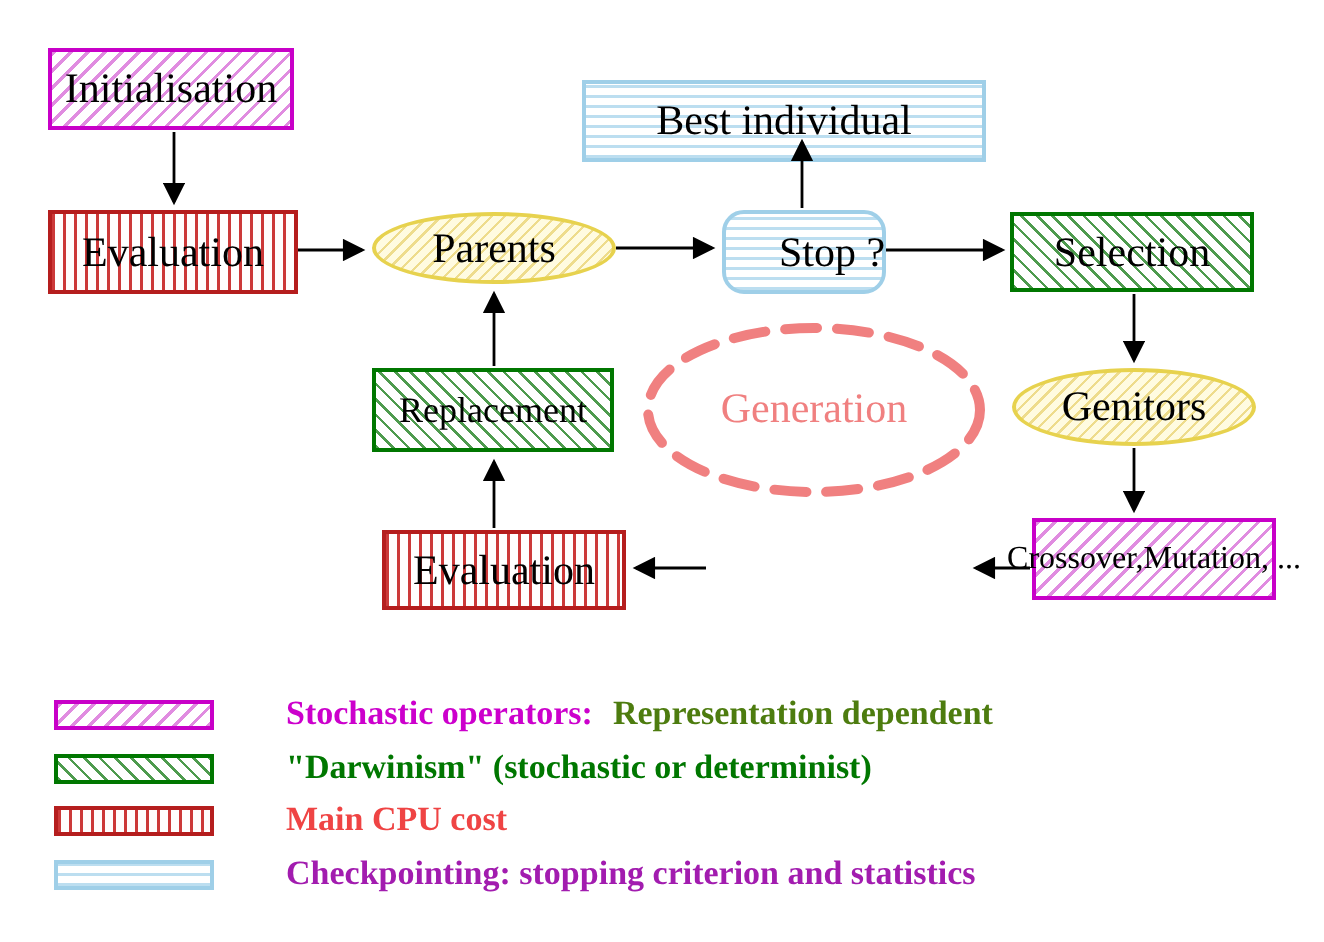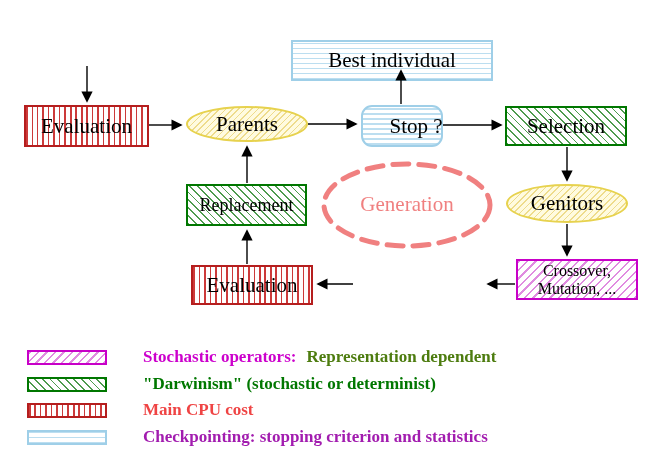--- a/index.html
+++ b/index.html
@@ -52,20 +52,23 @@
   .t-gold{color:#4d7c0f;margin-left:10px;}
   .t-green{color:#007700;}
   .t-red{color:#ef4444;}
   .t-blue{color:#a21caf;}
 </style>
 </head>
 <body>
 
 <div class="canvas">
 
+  <div class="node box-magenta f21" style="left:24px;top:24px;width:123px;height:41px;">
+    <span class="lbl">Initialisation</span>
+  </div>
 
   <div class="node box-red f21" style="left:24px;top:105px;width:125px;height:42px;">
     <span class="lbl">Evaluation</span>
   </div>
 
   <div class="node ellipse-yellow f21" style="left:186px;top:106px;width:122px;height:36px;">
     <span class="lbl">Parents</span>
   </div>
 
   <div class="node box-blue f21" style="left:291px;top:40px;width:202px;height:41px;">
@@ -77,21 +80,21 @@
   </div>
 
   <div class="node box-green f21" style="left:505px;top:106px;width:122px;height:40px;">
     <span class="lbl">Selection</span>
   </div>
 
   <div class="node ellipse-yellow f21" style="left:506px;top:184px;width:122px;height:39px;">
     <span class="lbl">Genitors</span>
   </div>
 
-  <div class="node box-magenta f16" style="left:516px;top:259px;width:122px;height:41px;flex-direction:column;">
+  <div class="node box-magenta f16" style="left:516px;top:259px;width:122px;height:41px;flex-direction:row;">
     <span class="lbl">Crossover,</span>
     <span class="lbl">Mutation, ...</span>
   </div>
 
 
   <div class="node box-red f21" style="left:191px;top:265px;width:122px;height:40px;">
     <span class="lbl">Evaluation</span>
   </div>
 
   <div class="node box-green f18" style="left:186px;top:184px;width:121px;height:42px;">

